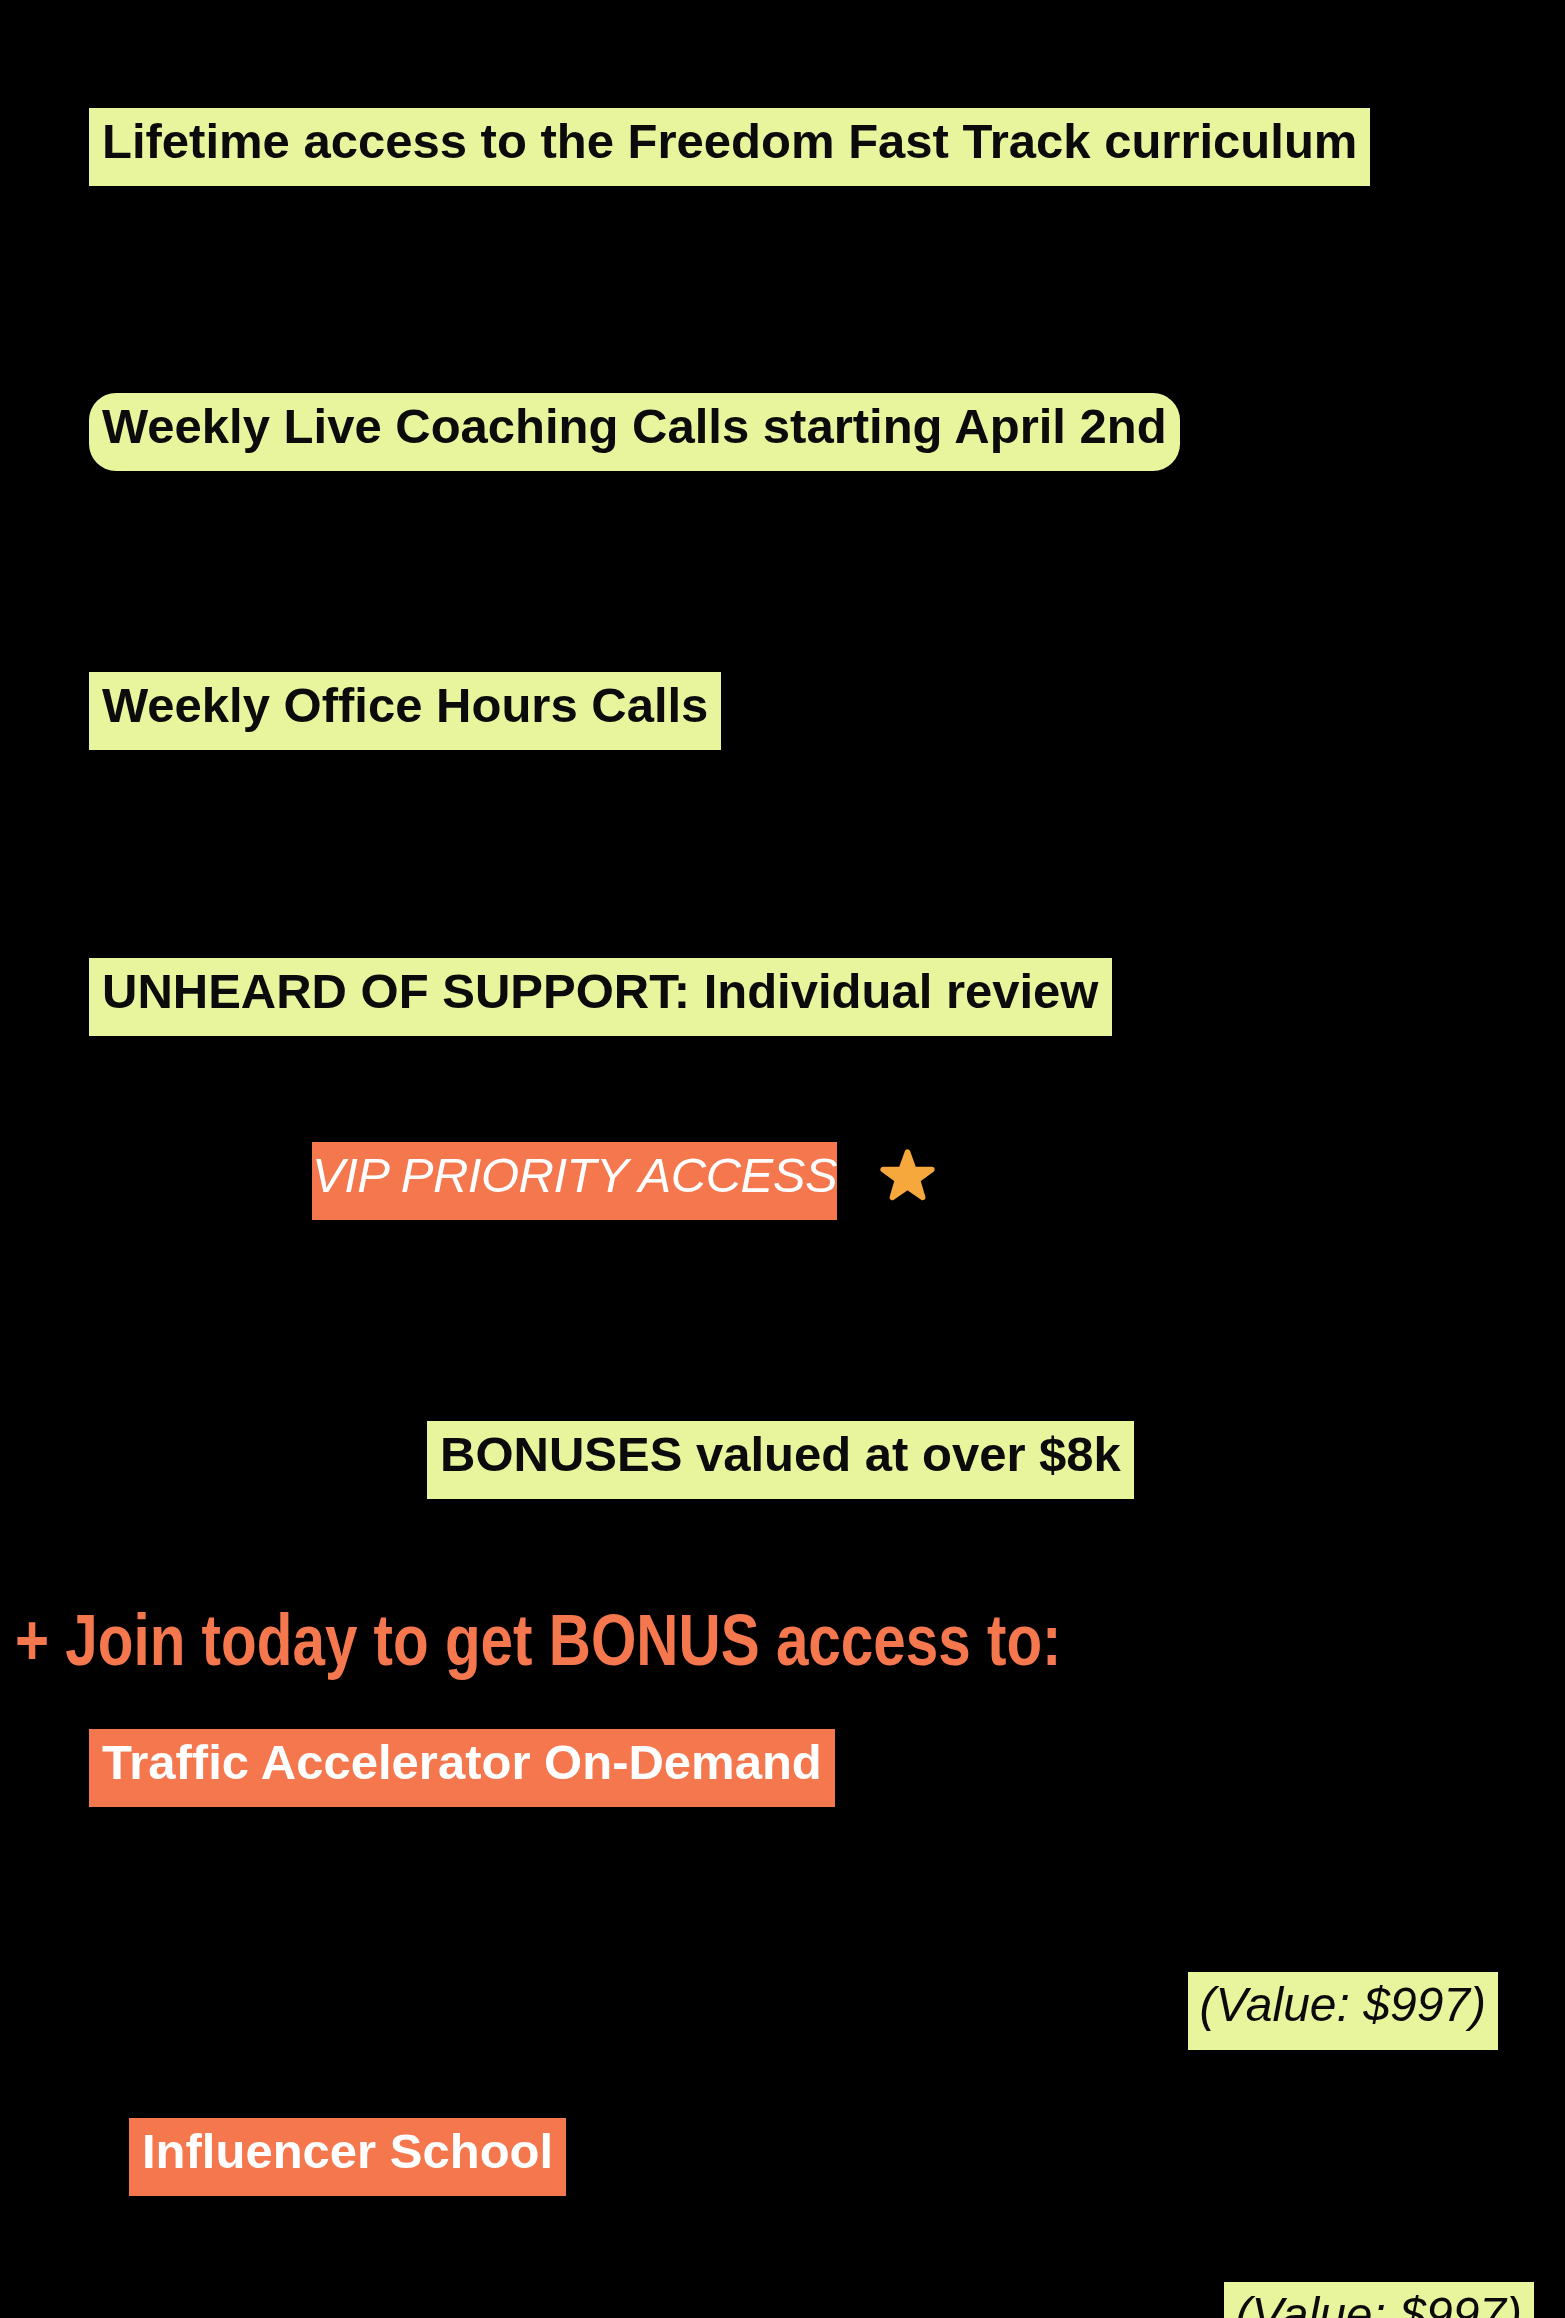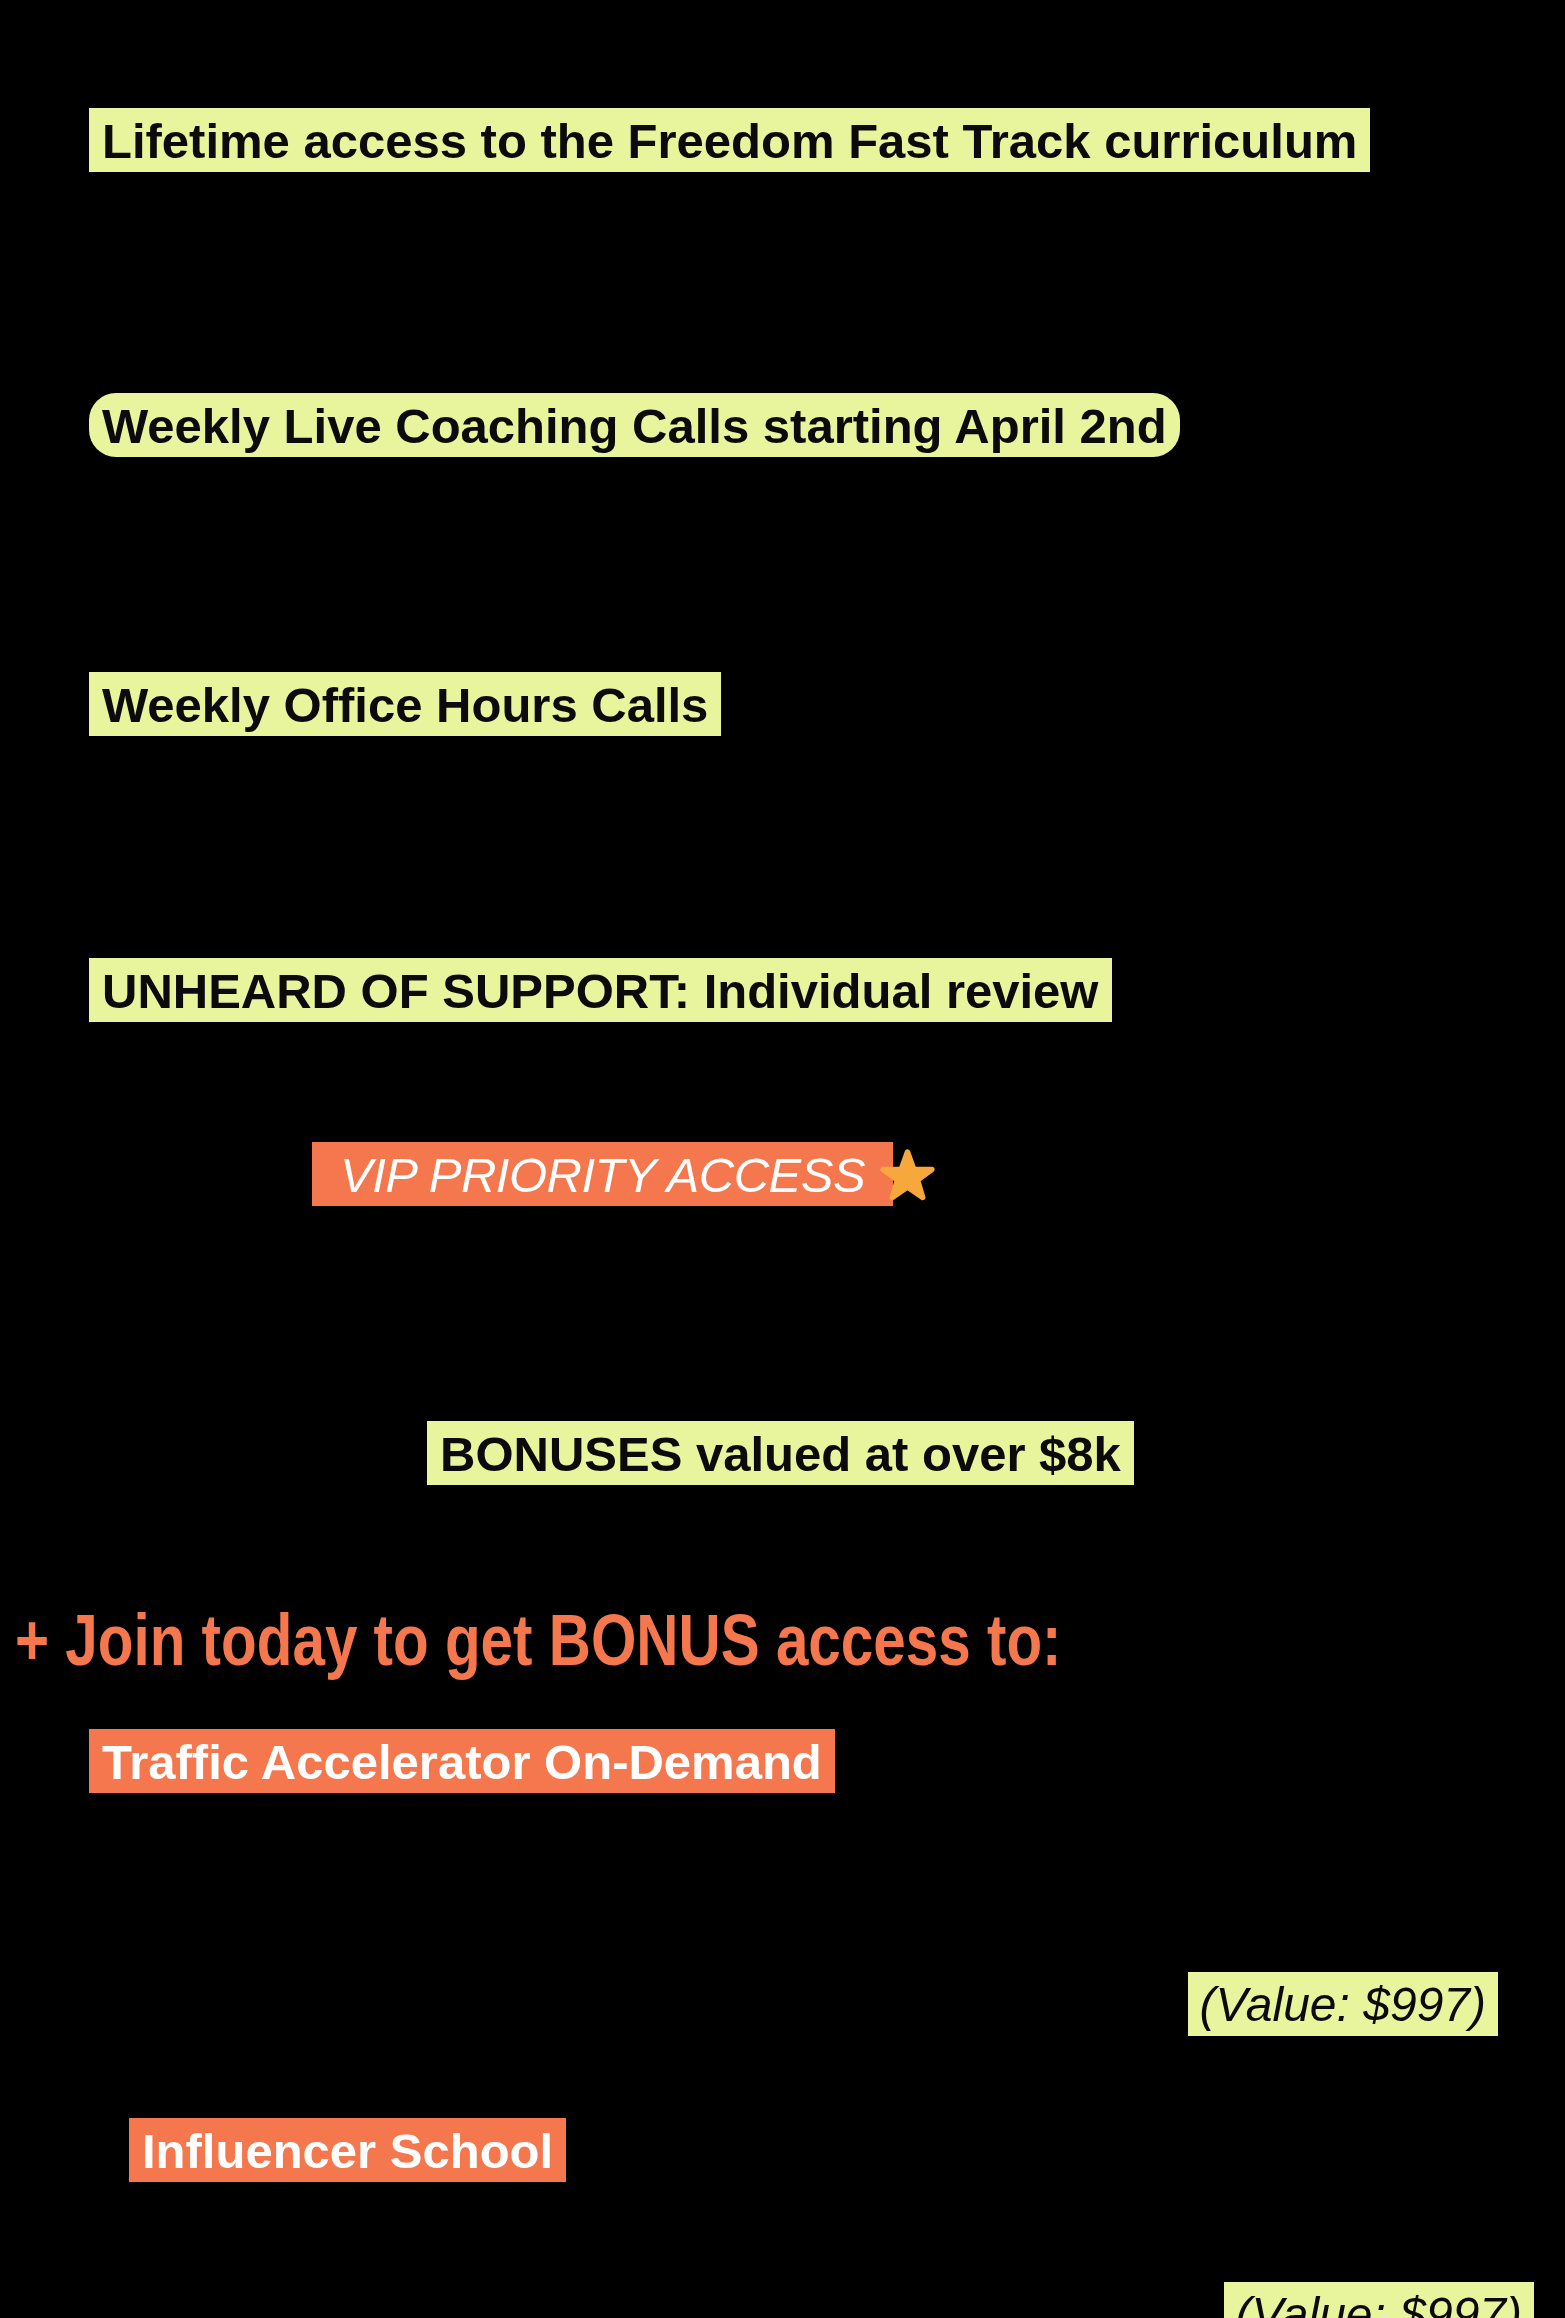--- a/index.html
+++ b/index.html
@@ -15,21 +15,21 @@
     overflow: hidden;
     font-family: "Liberation Sans", sans-serif;
   }
   
   .hl {
     position: absolute;
     white-space: nowrap;
     font-weight: 700;
     font-size: 49px;
     line-height: 66px;
-    height: 64px;
+    height: 78px;
     padding: 0 13px;
     color: var(--text-black);
     background: var(--highlight-yellow);
   }
   .hl.orange {
     background: var(--highlight-orange);
     color: var(--text-white);
   }
   .italic {
     font-style: italic;
@@ -38,21 +38,21 @@
   .value {
     font-size: 48px;
     padding: 0 12px;
     text-align: right;
   }
   
   #b-lifetime   { left: 89px;  top: 108px; }
   #b-coaching   { left: 89px;  top: 393px; border-radius: 27px; }
   #b-office     { left: 89px;  top: 672px; }
   #b-support    { left: 89px;  top: 958px; }
-  #b-vip        { left: 312px;  top: 1142px; padding: 0 28px; letter-spacing: -0.5px; }
+  #b-vip        { left: 312px;  top: 1142px; padding: 0 0; letter-spacing: -0.5px; }
   #vip-star     { position: absolute; left: 880px; top: 1148px; width: 55px; height: 53px; }
   #vip-star svg { display: block; width: 100%; height: 100%; }
   #b-community  { left: 89px;  top: 1237px; }
   #b-bonuses    { left: 427px;  top: 1421px; }
   #join-heading {
     position: absolute;
     left: 15.3px;
     top: 1601px;
     font-weight: 700;
     font-size: 73px;

